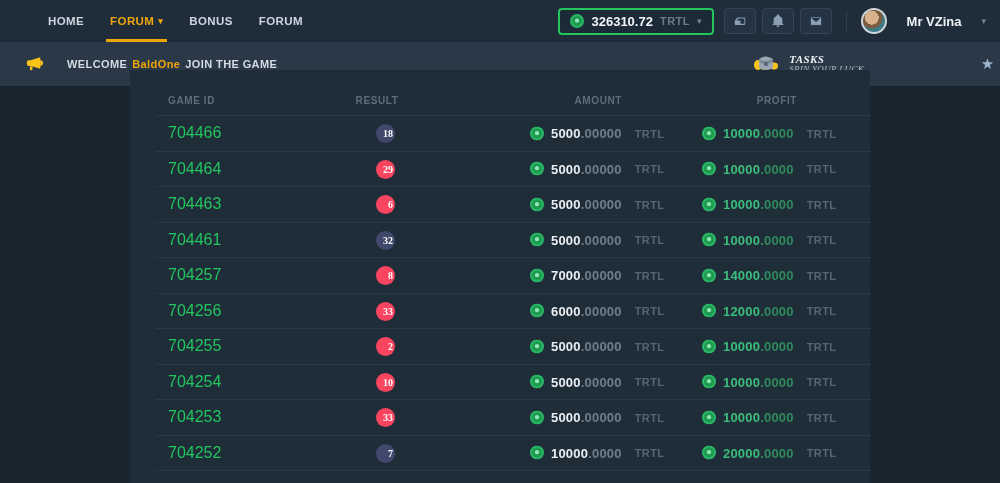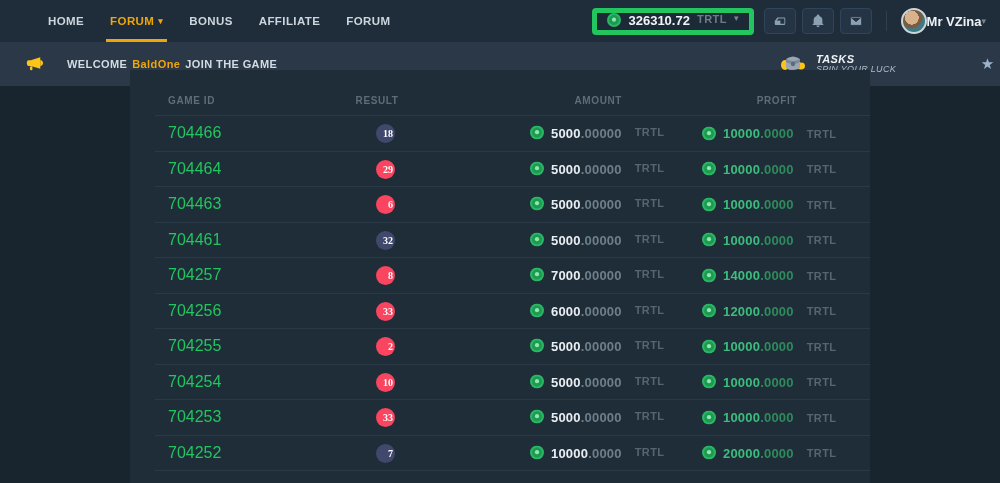--- a/index.html
+++ b/index.html
@@ -11,40 +11,40 @@
   .logo { display:flex; align-items:center; gap:9px; cursor:pointer; }
   .logo-mark { width:30px; height:30px; }
   .logo-text { font-size:21px; font-weight:bold; letter-spacing:.3px; color:#fff; }
   .nav { display:flex; align-items:center; height:100%; margin-left:36px; gap:26px; }
   .nav-item { font-size:11.5px; font-weight:bold; letter-spacing:.4px; color:#cdd6de; height:100%; display:flex; align-items:center; cursor:pointer; position:relative; }
   .nav-item.active { color:#f0a608; }
   .nav-item.active .underline { position:absolute; left:-4px; right:-4px; bottom:0; height:3px; background:#f0a608; }
   .nav-caret { font-size:9px; margin-left:4px; color:#f0a608; }
 
   .topbar-right { margin-left:auto; display:flex; align-items:center; }
-  .balance-pill { display:flex; gap:7px; border:5px solid #22c55e; border-radius:4px; height:27px; padding:0 10px; cursor:pointer; background:#1c2a37; }
+  .balance-pill { display:flex; align-items:center; gap:7px; border:2px solid #22c55e; border-radius:4px; height:27px; padding:0 10px; cursor:pointer; background:#1c2a37; }
   .balance-amt { font-size:13px; font-weight:bold; color:#f2f5f7; }
   .balance-cur { font-size:11px; font-weight:bold; color:#6c7d8a; letter-spacing:.5px; }
   .caret { color:#768693; font-size:9px; }
   .iconbtns { display:flex; gap:6px; margin-left:10px; }
   .iconbtn { width:32px; height:26px; background:#243445; border:1px solid #31455a; border-radius:4px; display:flex; align-items:center; justify-content:center; cursor:pointer; }
   .iconbtn svg { width:14px; height:14px; fill:#8ba0b2; }
   .vdiv { width:1px; height:20px; background:#2e3f4e; margin:0 14px; }
-  .userbox { display:flex; align-items:center; gap:0; cursor:pointer;text-align:right; }
+  .userbox { display:flex; align-items:center; gap:20px; cursor:pointer;text-align:right; }
   .avatar { width:26px; height:26px; border-radius:50%; border:2px solid #cfd6da;
             background:radial-gradient(circle at 40% 35%, #d8b28a 0 35%, #7a5c42 36% 55%, #3d7a86 56% 100%); }
   .user-name { font-size:13px; font-weight:bold; color:#eef2f5; }
 
   
   .banner { height:44px; background:#2a3848; display:flex; align-items:center; padding:0 0 0 26px; position:relative; overflow:hidden; }
   .banner svg.mega { width:19px; height:16px; margin-right:22px; }
   .banner-text { font-size:11px; font-weight:bold; letter-spacing:.4px; color:#d4dce3; display:flex; gap:5px; }
   .banner-user { color:#f0a608; }
   .tab-indicator { position:absolute; left:524px; bottom:0; width:48px; height:2px; background:#c9a227; }
-  .tasks { position:absolute; right:104px; top:0; height:100%; display:flex; align-items:center; gap:10px; cursor:pointer; }
+  .tasks { position:absolute; right:136px; top:0; height:100%; display:flex; align-items:center; gap:10px; cursor:pointer;font-family:Liberation Serif, serif; }
   .tasks-txt { font-style:italic; line-height:1.1; }
   .tasks-title { font-size:11px; font-weight:bold; color:#eef2f5; letter-spacing:.4px; }
   .tasks-sub { font-size:9px; color:#aebbc7; letter-spacing:.3px; }
   .fav { position:absolute; right:-6px; top:0; height:100%; display:flex; align-items:center; gap:5px; cursor:pointer; }
   .star { color:#9db3ca; font-size:15px; }
   .fav-partial { font-size:11px; font-weight:bold; color:#c3cdd6; }
 
   
   .panel { position:absolute; left:130px; top:70px; width:740px; height:413px; background:#1f2d39; }
   .table { margin-left:25px; width:715px; }
@@ -54,21 +54,21 @@
   .th-result { left:192px; width:60px; text-align:center; }
   .th-amount { left:375px; width:92px; text-align:right; }
   .th-profit { left:547px; width:95px; text-align:right; }
   .trow { height:35.5px; position:relative; border-bottom:1px solid #2b3947; cursor:pointer; }
   .trow > span { position:absolute; top:50%; transform:translateY(-50%); }
   .c-id { left:13px; font-size:16px; color:#22c55e; }
   .c-result { left:180px; width:60px; text-align:right;font-family:Liberation Serif, serif; }
   .badge { display:inline-block; min-width:19px; height:19px; line-height:19px; border-radius:50%; font-size:10px; font-weight:bold; color:#fff; padding:0 2px; }
   .badge.navy { background:#40496b; }
   .badge.red { background:#f9455f; }
-  .c-amount { left:375px; display:flex; }
+  .c-amount { left:375px; display:flex; align-items:center; }
   .c-profit { left:547px; display:flex; align-items:center; }
   .coin { width:14px; height:14px; margin-right:7px; flex:none; }
   .num { font-size:13px; font-weight:bold; letter-spacing:.2px; }
   .num b { color:#e9eef2; font-weight:bold; }
   .num i { font-style:normal; color:#6f7f8a; }
   .num.green b { color:#3dbd7d; }
   .num.green i { color:#2f8a5c; }
   .cur { font-size:11px; font-weight:bold; color:#56656f; margin-left:13px; letter-spacing:.4px; }
 </style>
 </head>
@@ -80,23 +80,20 @@
     <div class="nav-item">
         <span>HOME</span>
       </div>
     <div class="nav-item active">
       <span>FORUM</span>
         <span class="nav-caret">▾</span>
       <span class="underline"></span>
     </div>
     <div class="nav-item">
         <span>BONUS</span>
-      </div>
-    <div class="nav-item">
-        <span>AFFILIATE</span>
       </div>
     <div class="nav-item">
         <span>FORUM</span>
       </div>
   </div>
 
   <div class="topbar-right">
     <div class="balance-pill">
       <svg class="coin" style="margin:0" viewBox="0 0 16 16">
         <circle cx="8" cy="8" r="8" fill="#29b765"></circle>

